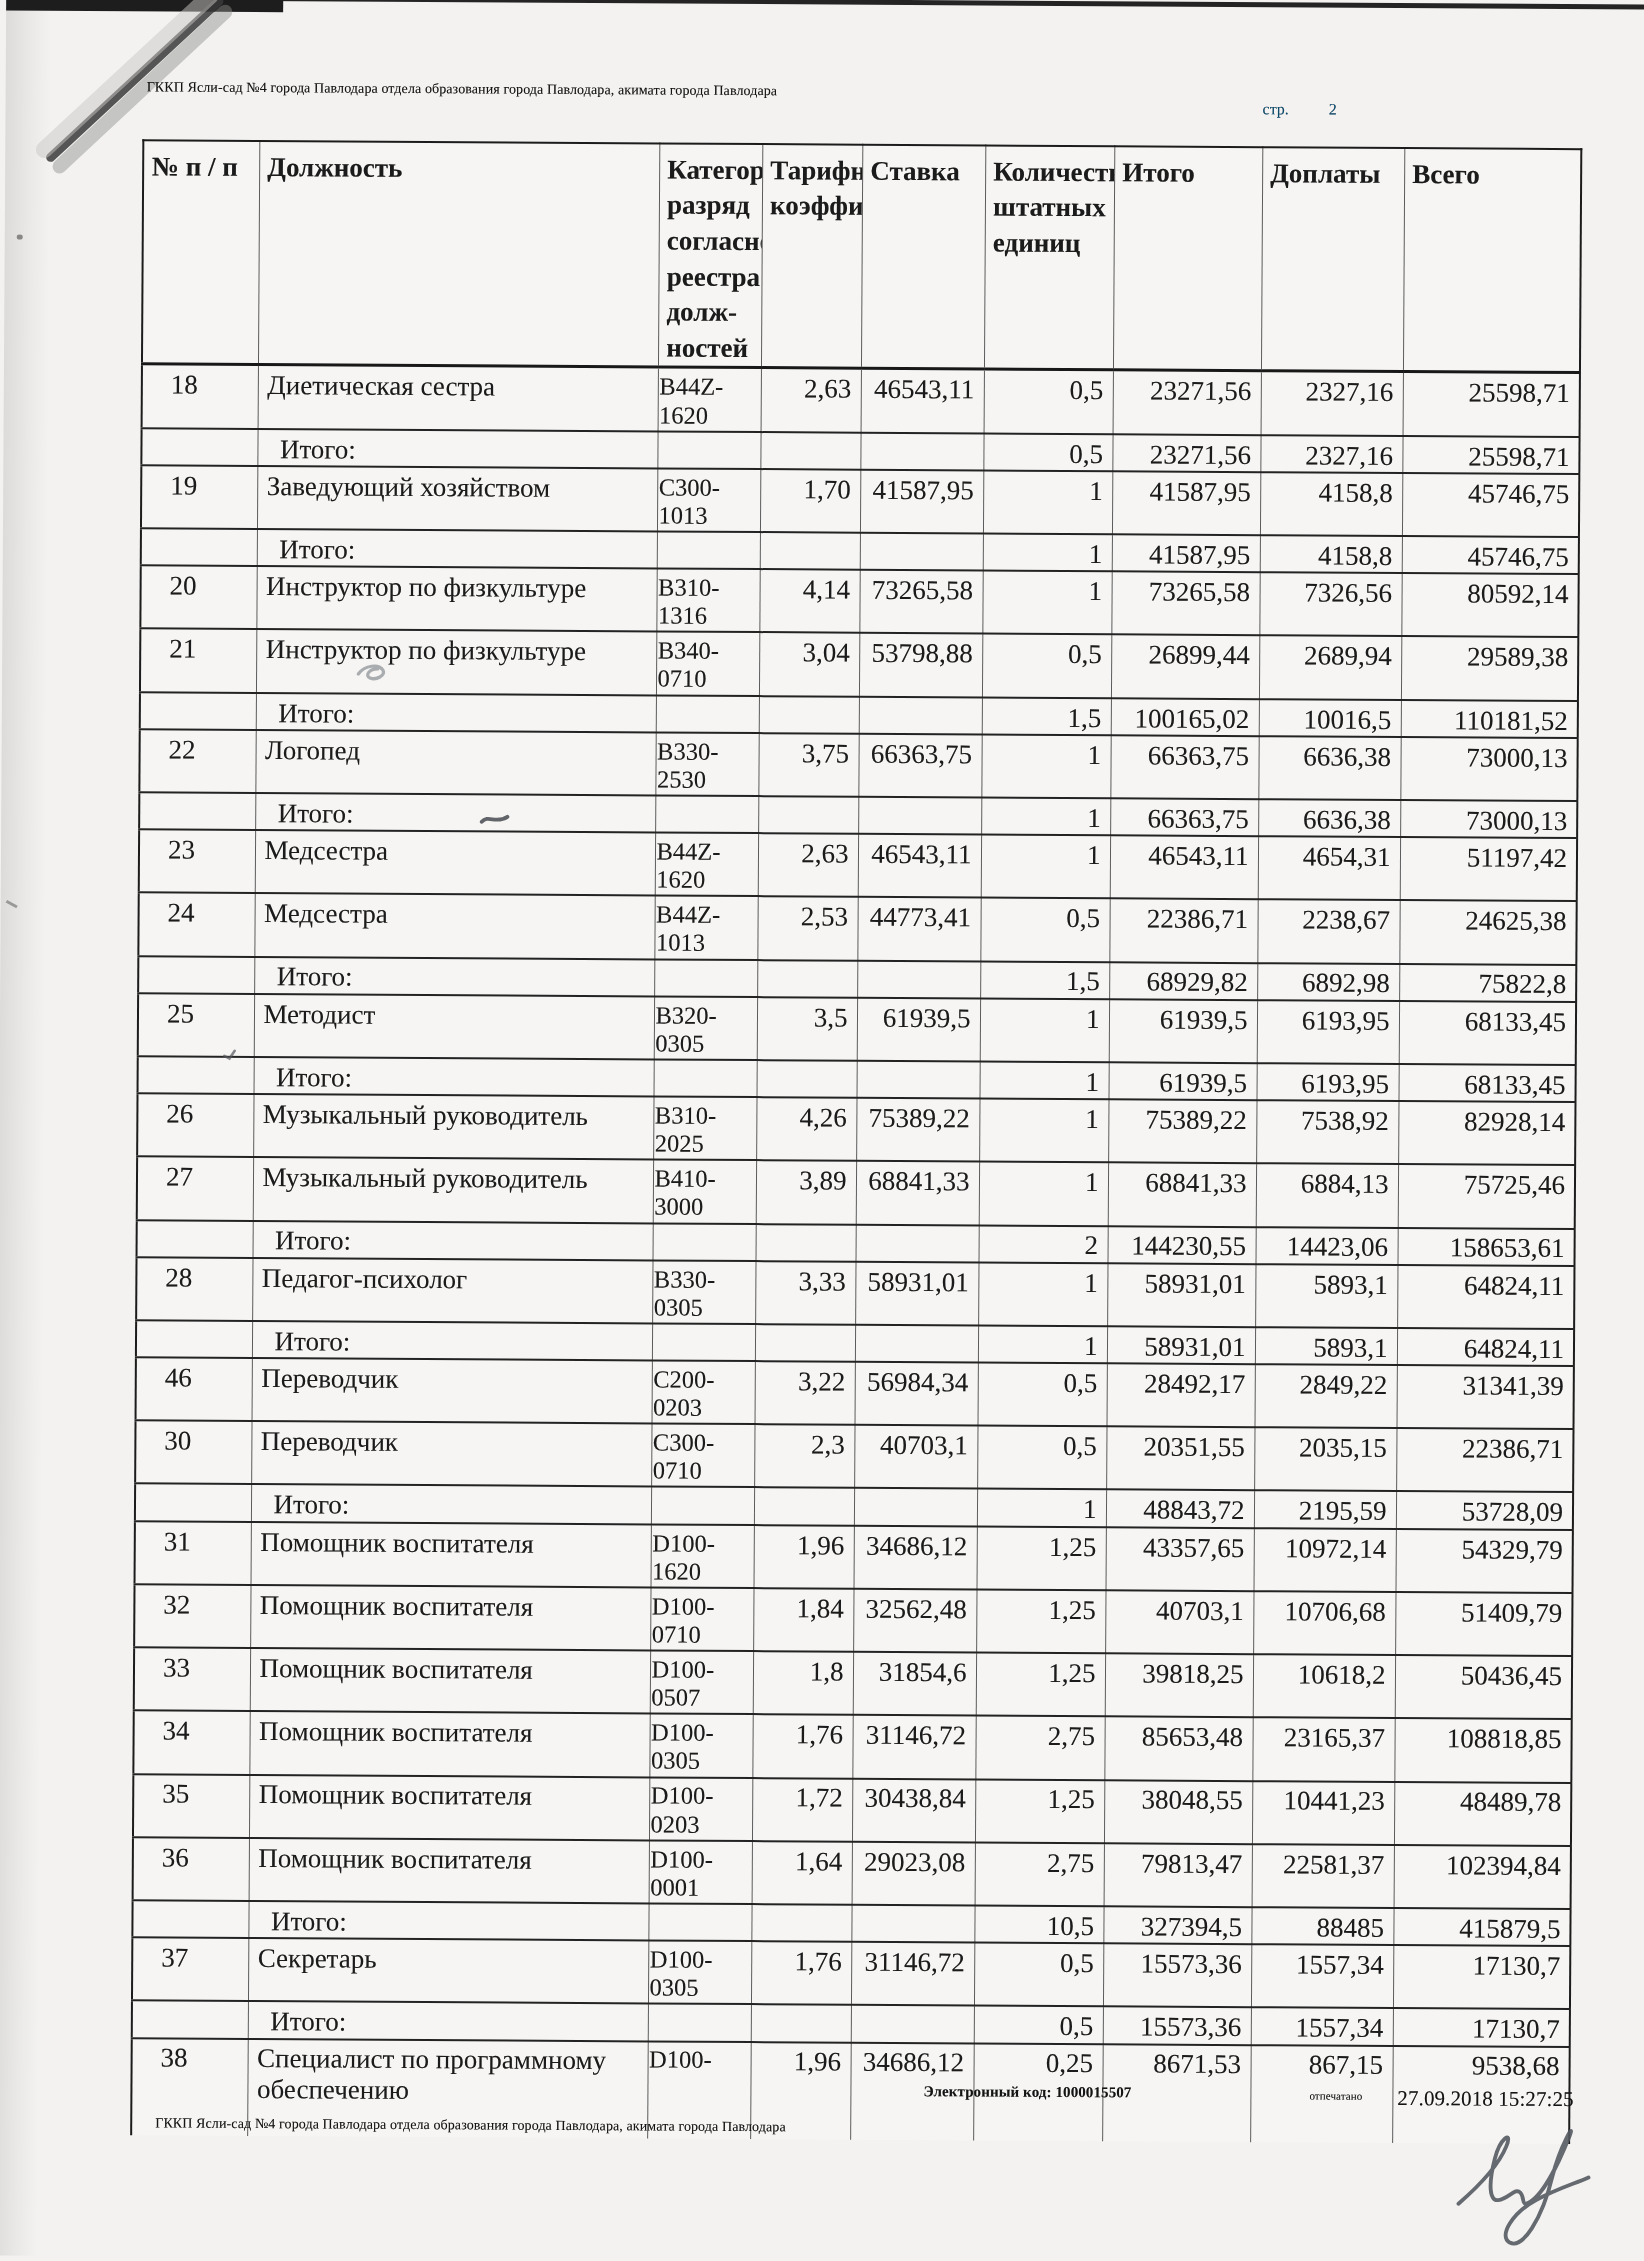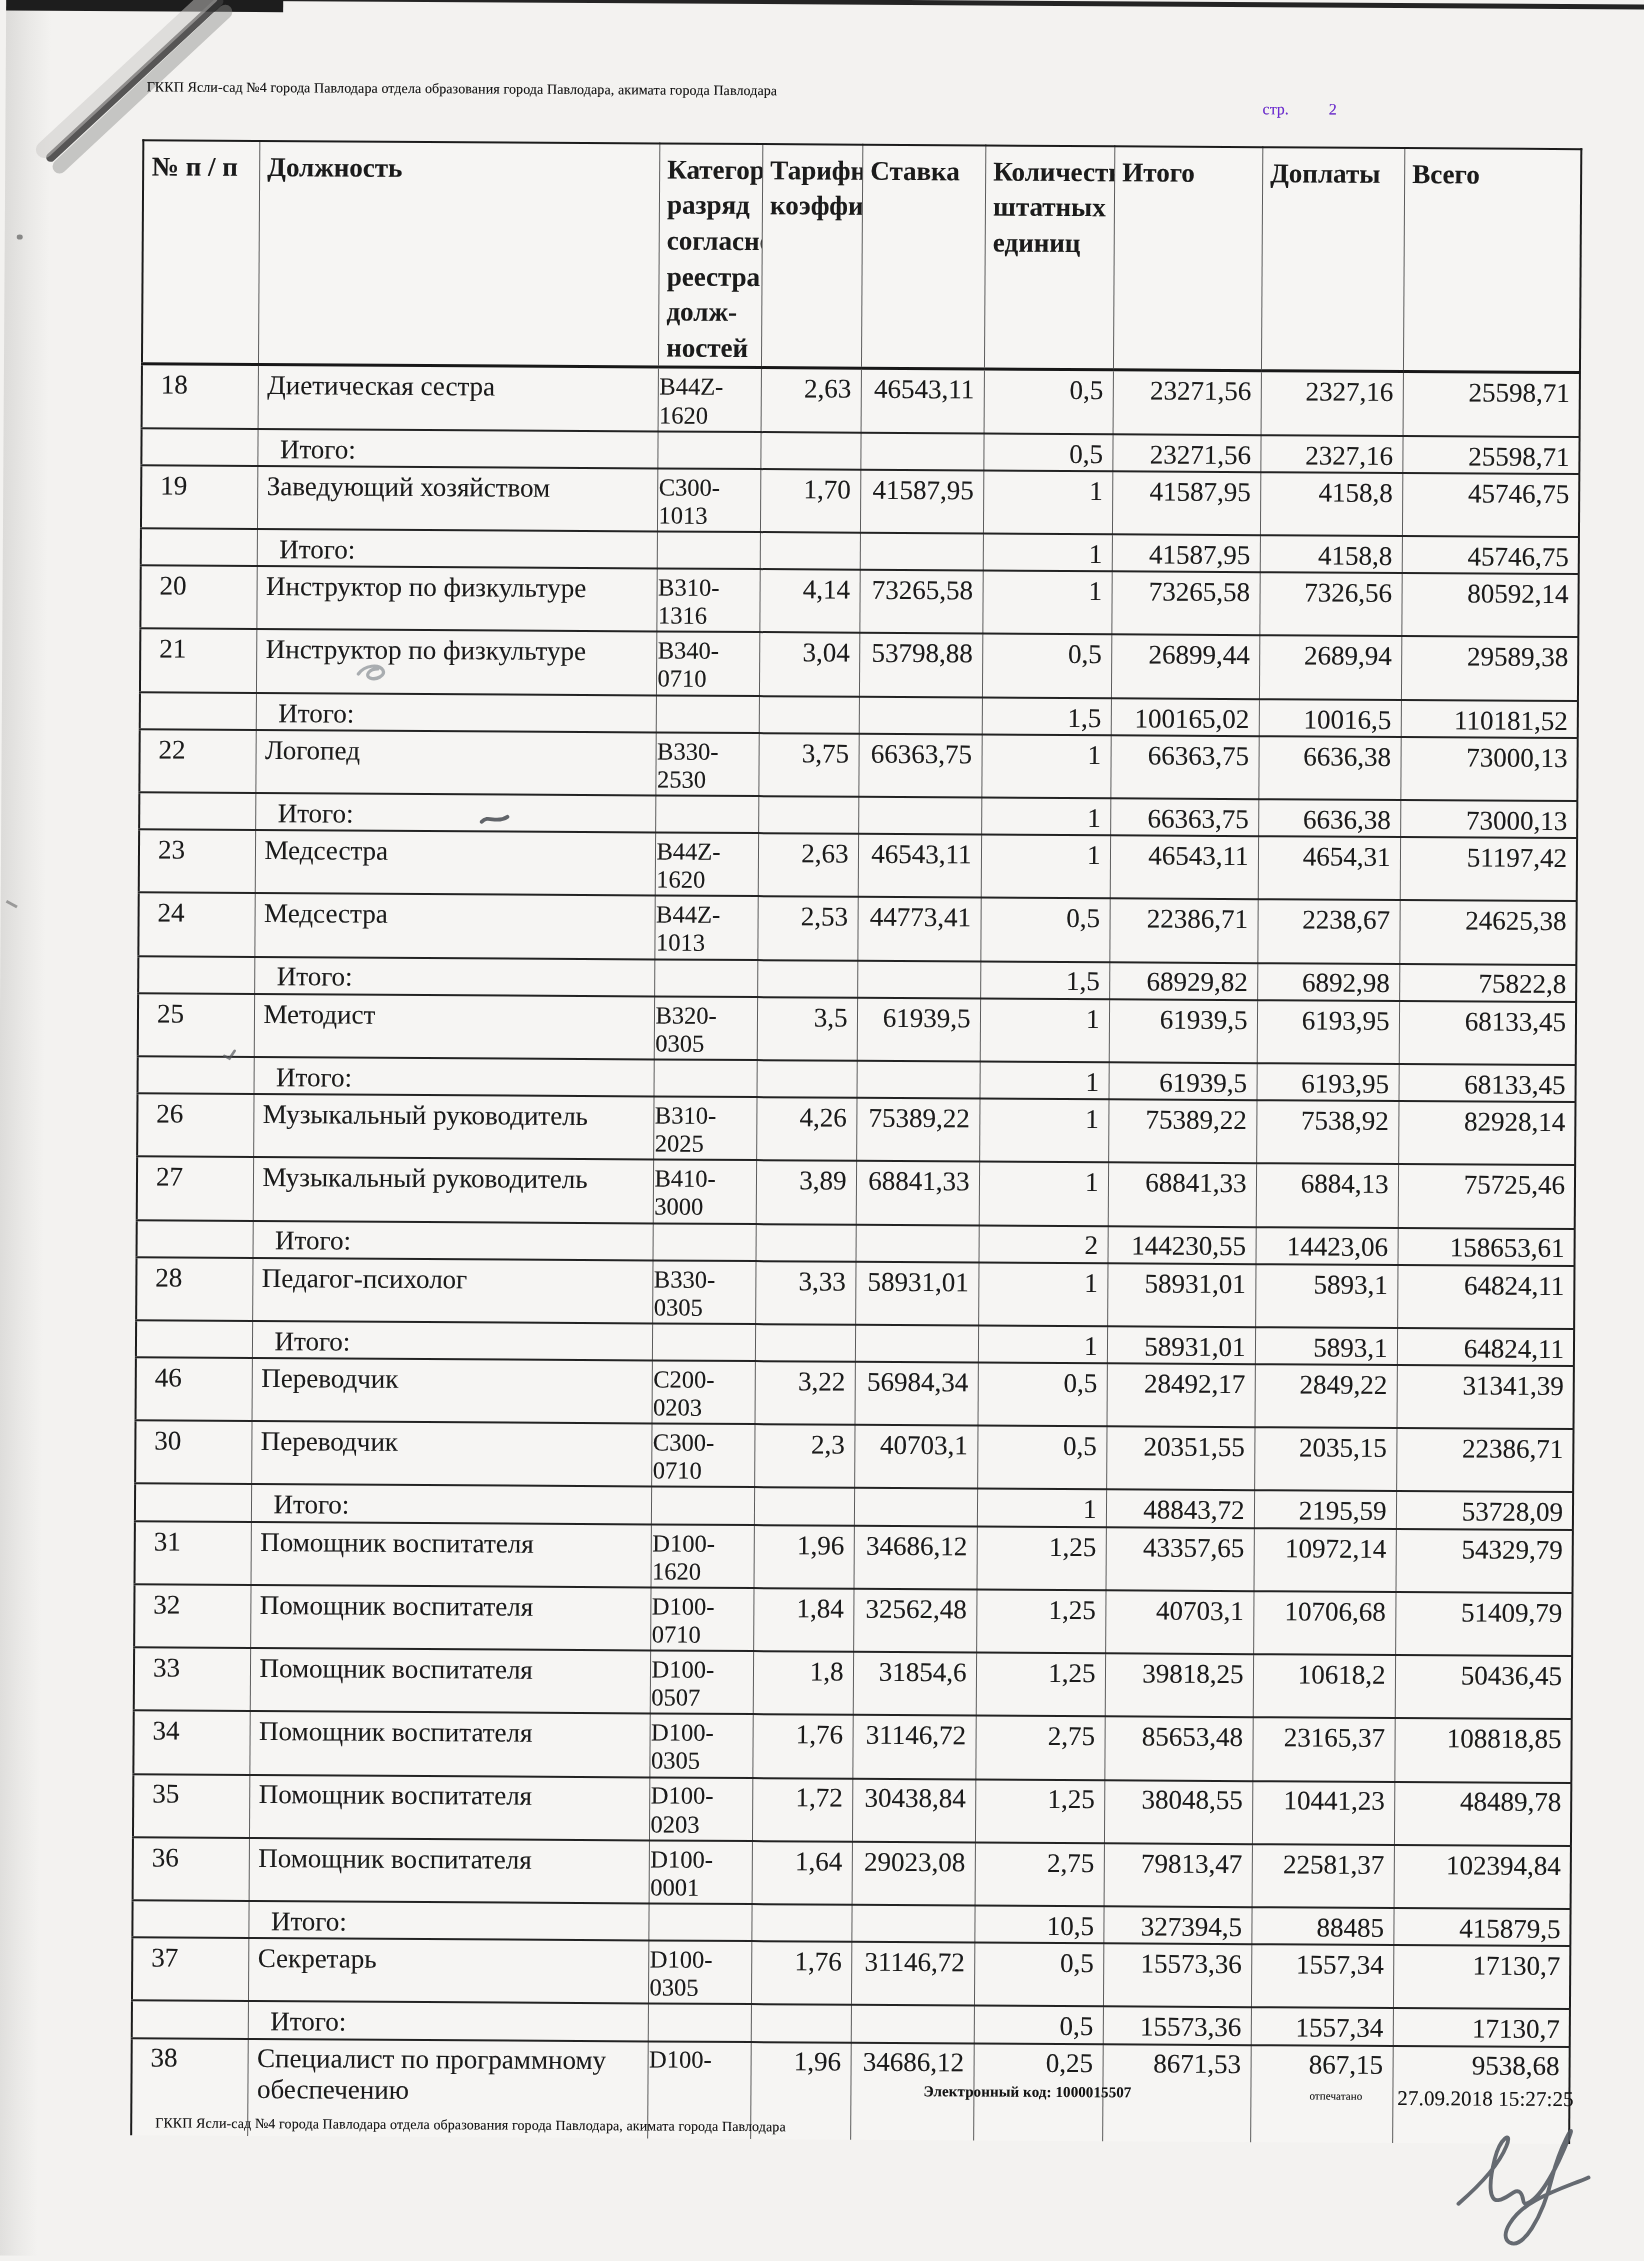--- a/index.html
+++ b/index.html
@@ -21,21 +21,21 @@
   .top-bar-thick{position:absolute;left:0;top:0;width:277px;height:15.5px;background:#1d1d1d;}
   .corner-fold{position:absolute;left:26px;top:-6.4px;width:219px;height:193px;pointer-events:none;}
   .margin-dot{position:absolute;left:11.6px;top:240px;width:6.4px;height:5.2px;border-radius:50%;background:#6f6f6f;opacity:.8;}
   .margin-dash{position:absolute;left:5.2px;top:908px;width:11.6px;height:3.2px;background:#7a7a7a;transform:rotate(28deg);opacity:.7;}
 
   .org-line{position:absolute;font-size:14px;letter-spacing:0.1px;color:#141414;
     text-shadow:0 0 0.6px rgba(20,20,20,.35);}
   .org-line.top{left:141px;top:84px;}
   .org-line.bottom{left:162px;top:2120px;}
 
-  .page-num{position:absolute;left:1257px;top:98px;font-size:16px;color:#6d28d9;
+  .page-num{position:absolute;left:1257px;top:98px;font-size:16px;color:#0c4a6e;
     text-shadow:0 0 0.6px rgba(20,20,20,.3);}
   .page-num .num{margin-left:40px;}
 
   table.doc{
     position:absolute;left:137px;top:144px;width:1438px;
     border-collapse:collapse;table-layout:fixed;
     border:2.6px solid #1c1c1c;border-bottom:none;
     background:#f6f5f3;
   }
   table.doc th,table.doc td{
@@ -48,21 +48,21 @@
   thead th{
     border-bottom:3.9px solid #181818;
     font-size:27px;font-weight:700;text-align:left;
     padding:7.7px 5.2px 0 7.7px;line-height:1.32;white-space:pre-line;
   }
   tbody tr{border-top:2.6px solid #232323;}
   tbody tr.r-pos{height:61px;}
   tbody tr.r-tot{height:37px;}
   tbody tr.r-last{height:97px;}
   td{font-size:27px;line-height:1.12;padding-top:3.9px;}
-  td.c-num{padding-left:18px;}
+  td.c-num{padding-left:28px;}
   td.c-pos{padding-left:9px;padding-right:3.9px;}
   td.c-pos.total-label{padding-left:22px;}
   td.c-cat{font-size:24.5px;text-align:left;white-space:pre-line;line-height:1.15;}
   td.c-r{text-align:right;padding-right:9px;}
 
   .pen-squiggle{position:absolute;pointer-events:none;}
   .signature{position:absolute;left:1441px;top:2118px;pointer-events:none;}
 </style>
 </head>
 <body>

